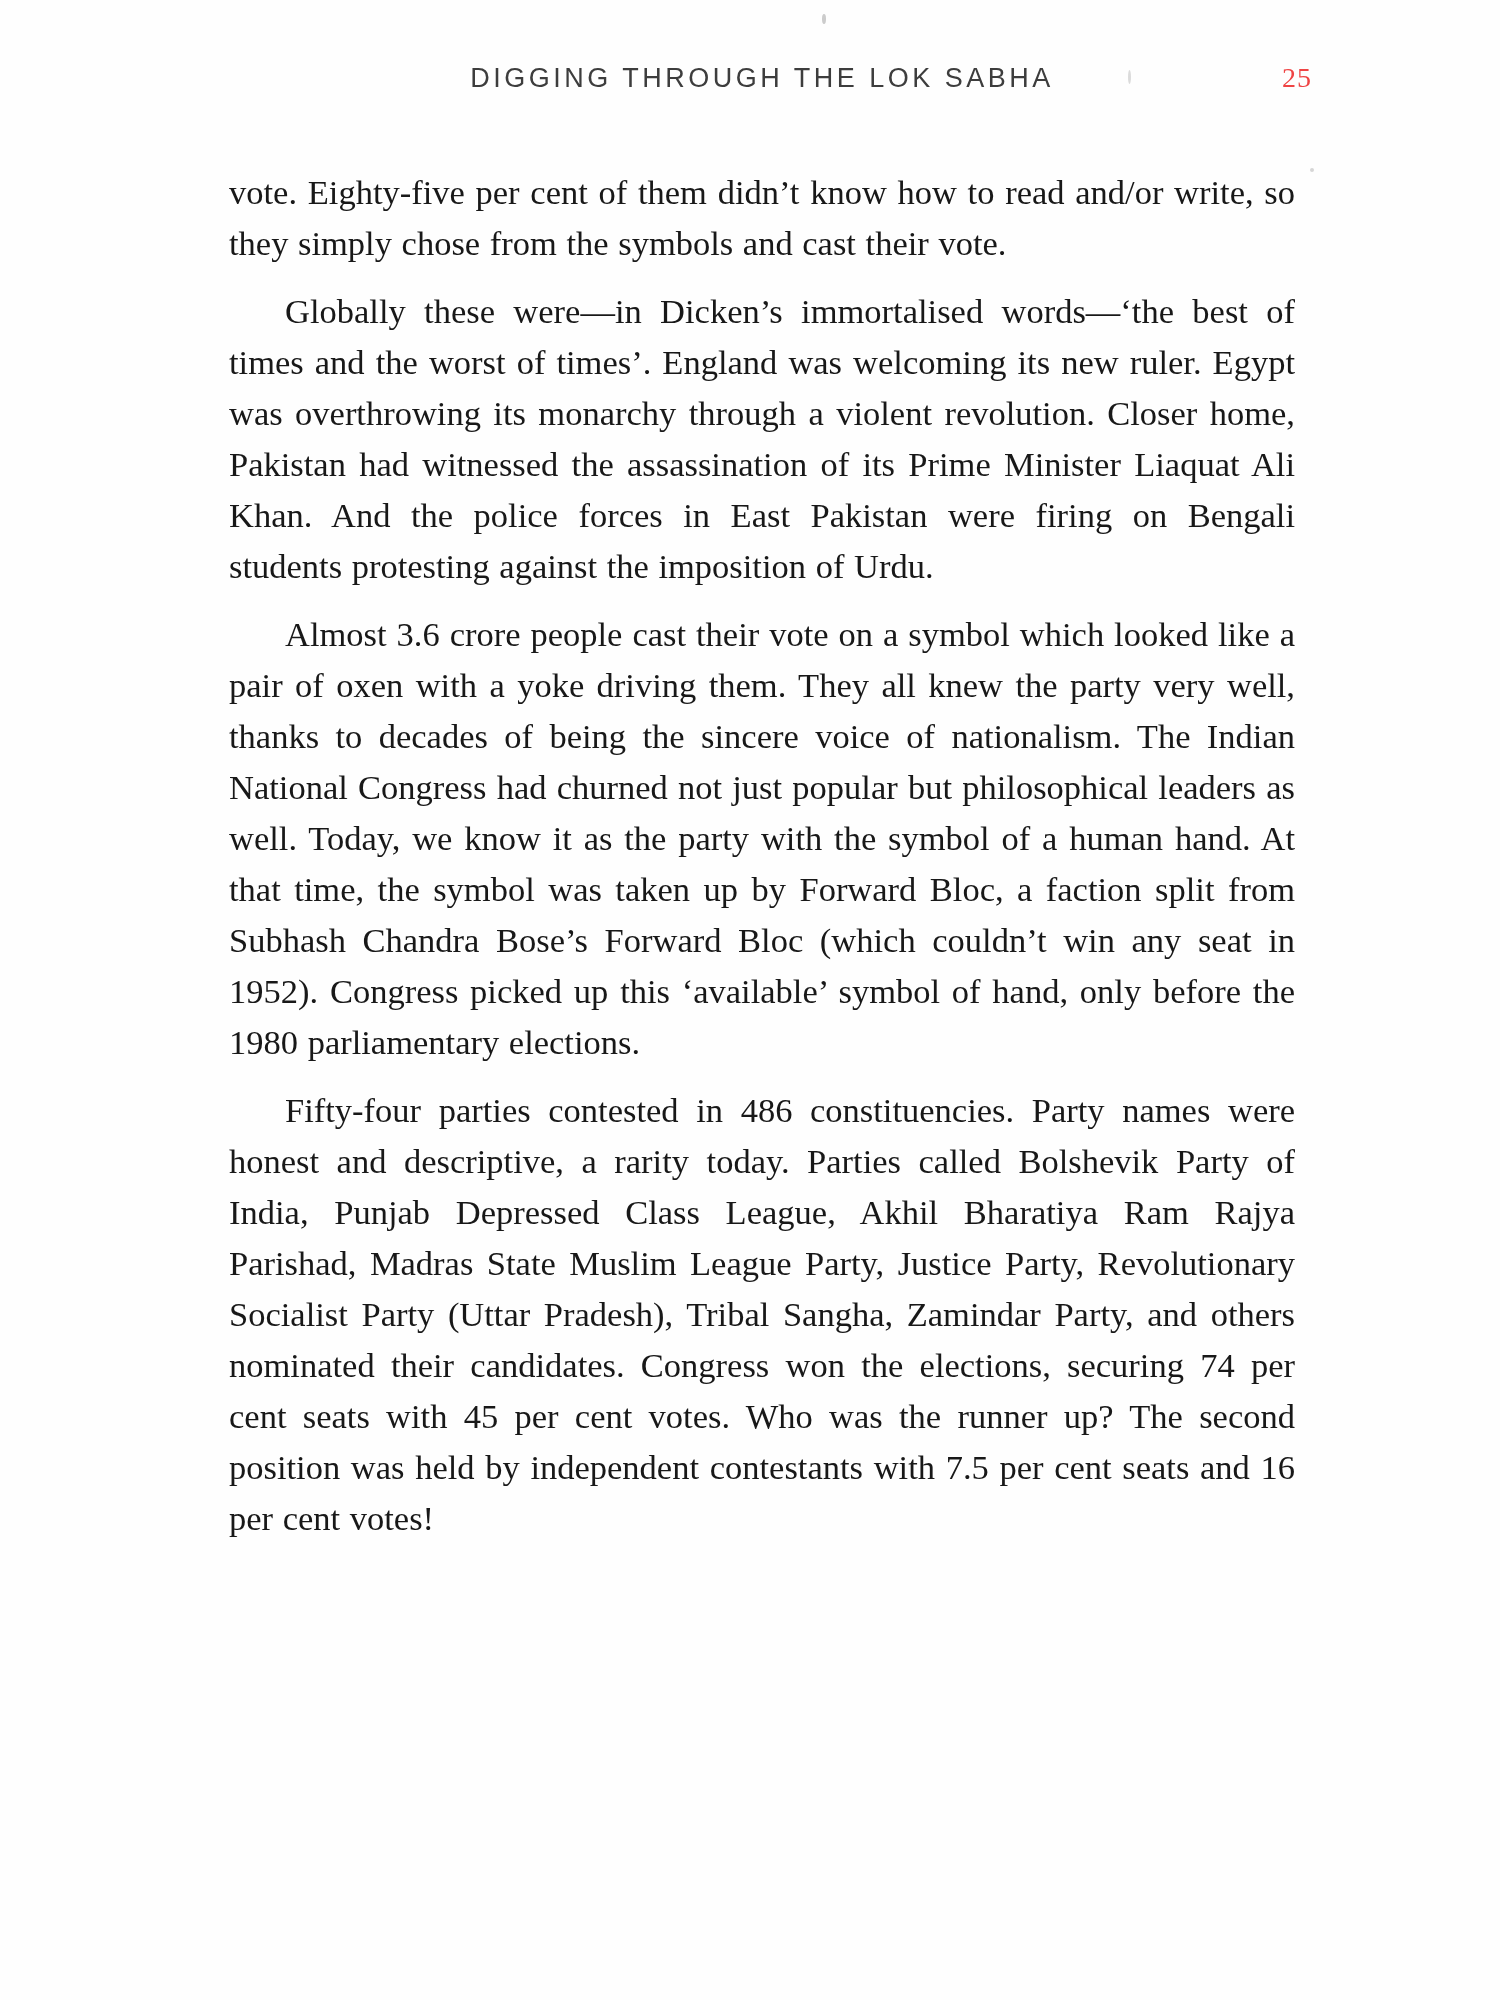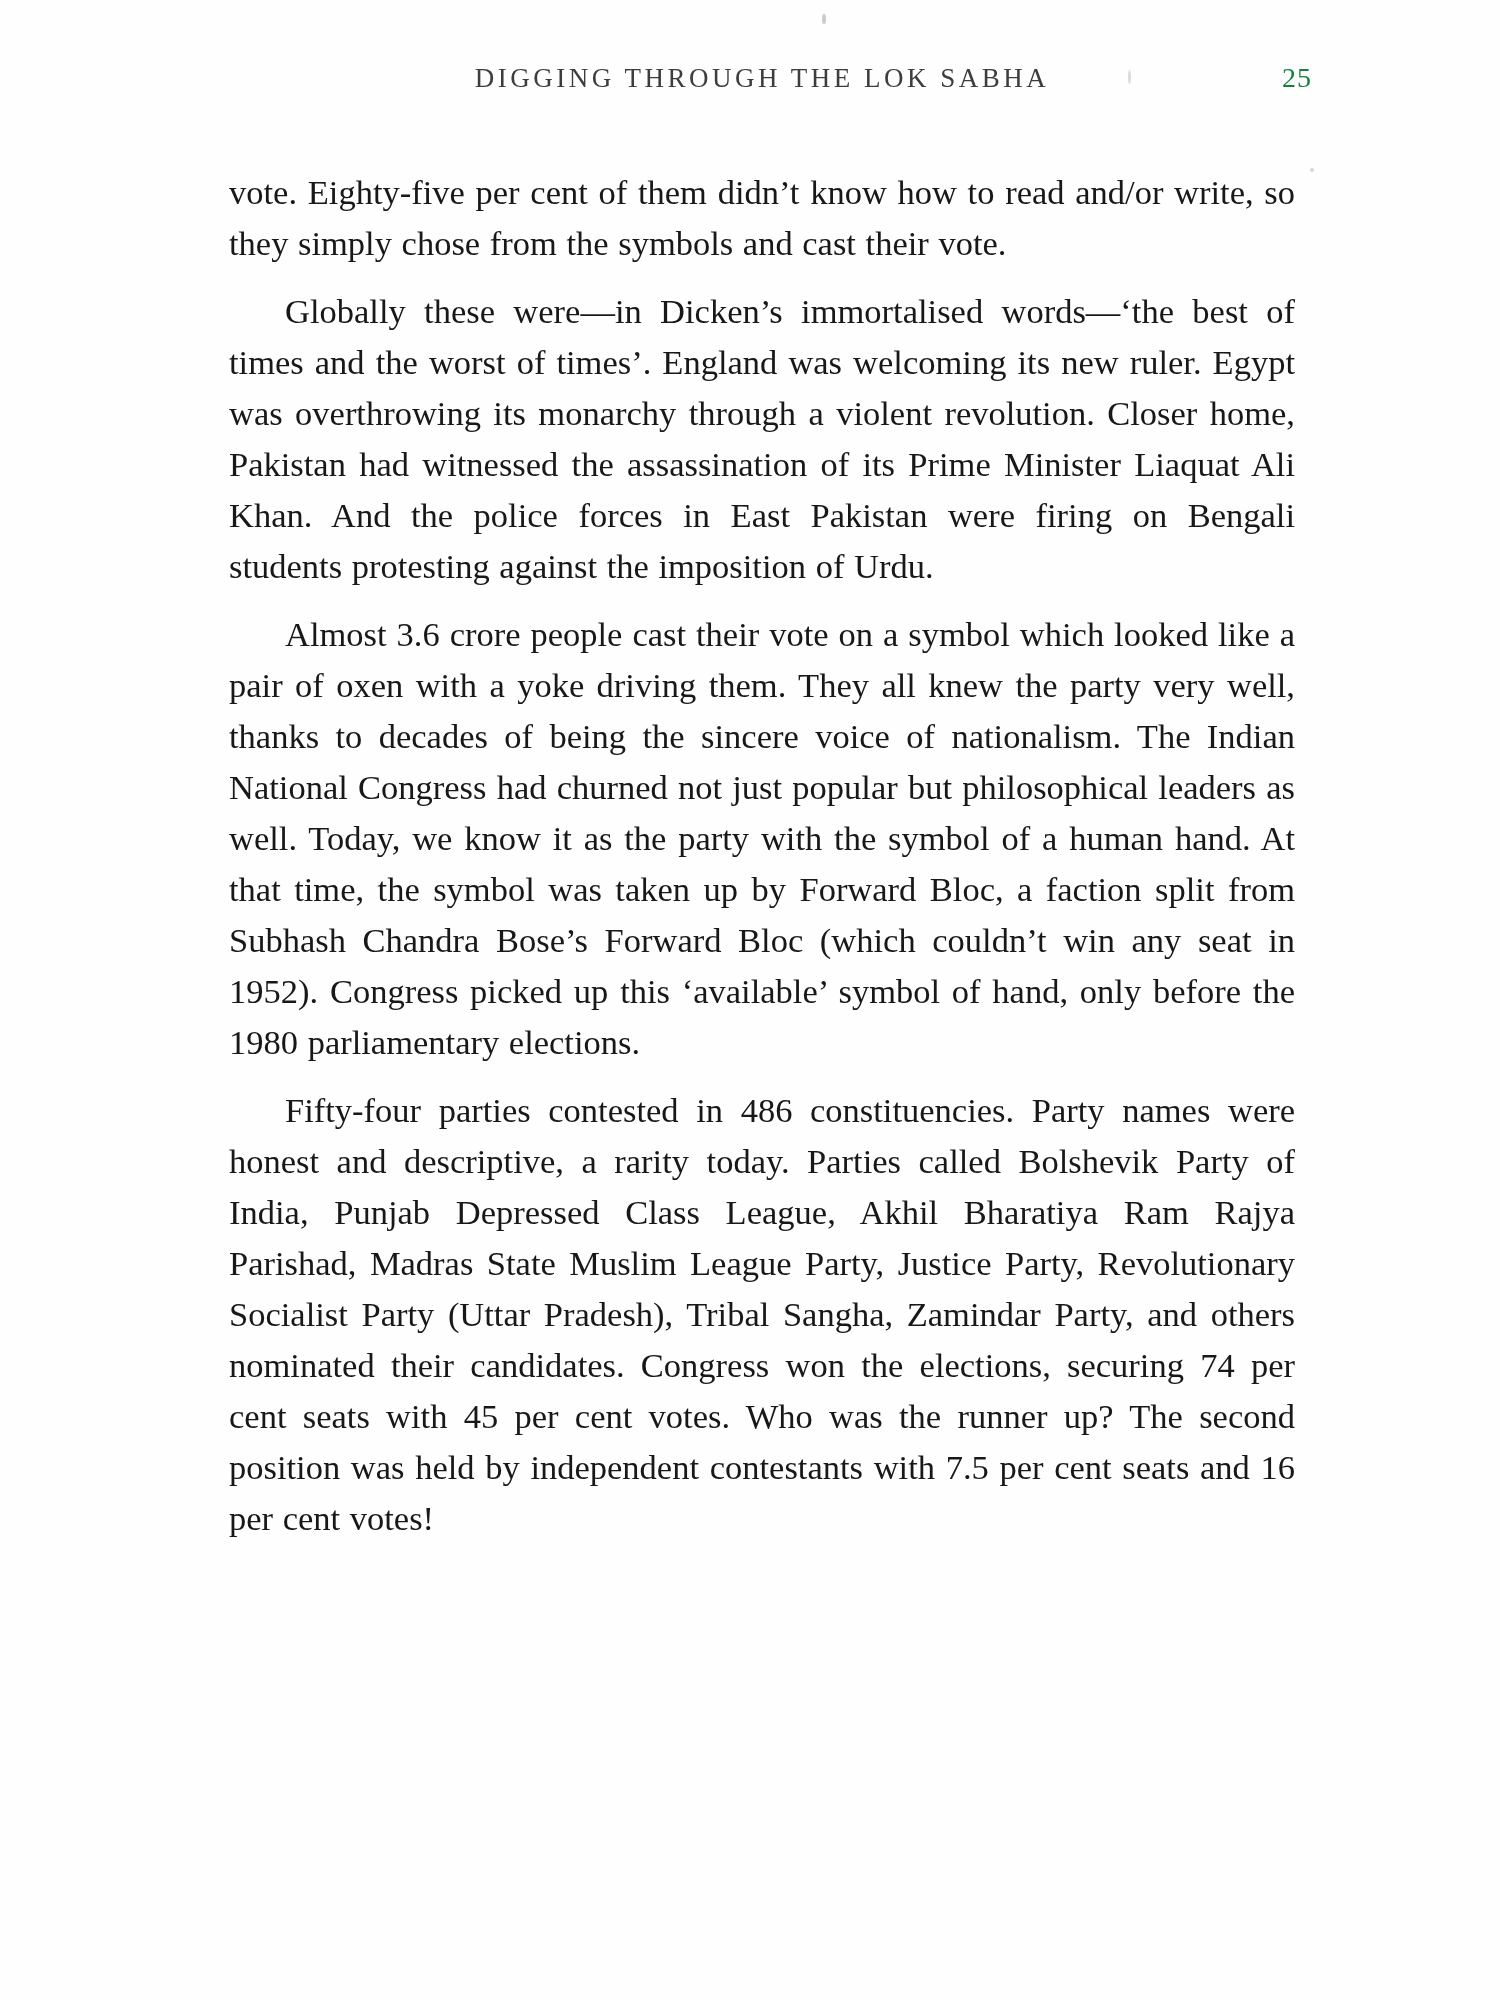--- a/index.html
+++ b/index.html
@@ -28,29 +28,28 @@
     font-family: "Liberation Sans", sans-serif;
     color: #3d3d3d;
   }
   .running-head .head-title {
     flex: 1;
     text-align: center;
     font-size: 27px;
     letter-spacing: 3.5px;
     font-weight: 400;
     padding-left: 90px; 
-    font-family: Liberation Serif, serif;
   }
   .running-head .page-number {
     width: 90px;
     text-align: right;
     font-size: 28px;
     letter-spacing: 1px;
     font-family: "Liberation Serif", serif;
-    color: #15803d;
+    color: #ef4444;
   }
   .body-text {
     position: absolute;
     top: 150px;
     left: 212px;
     width: 1100px;
   }
   .body-text p {
     margin: 17px;
     font-size: 34.5px;

